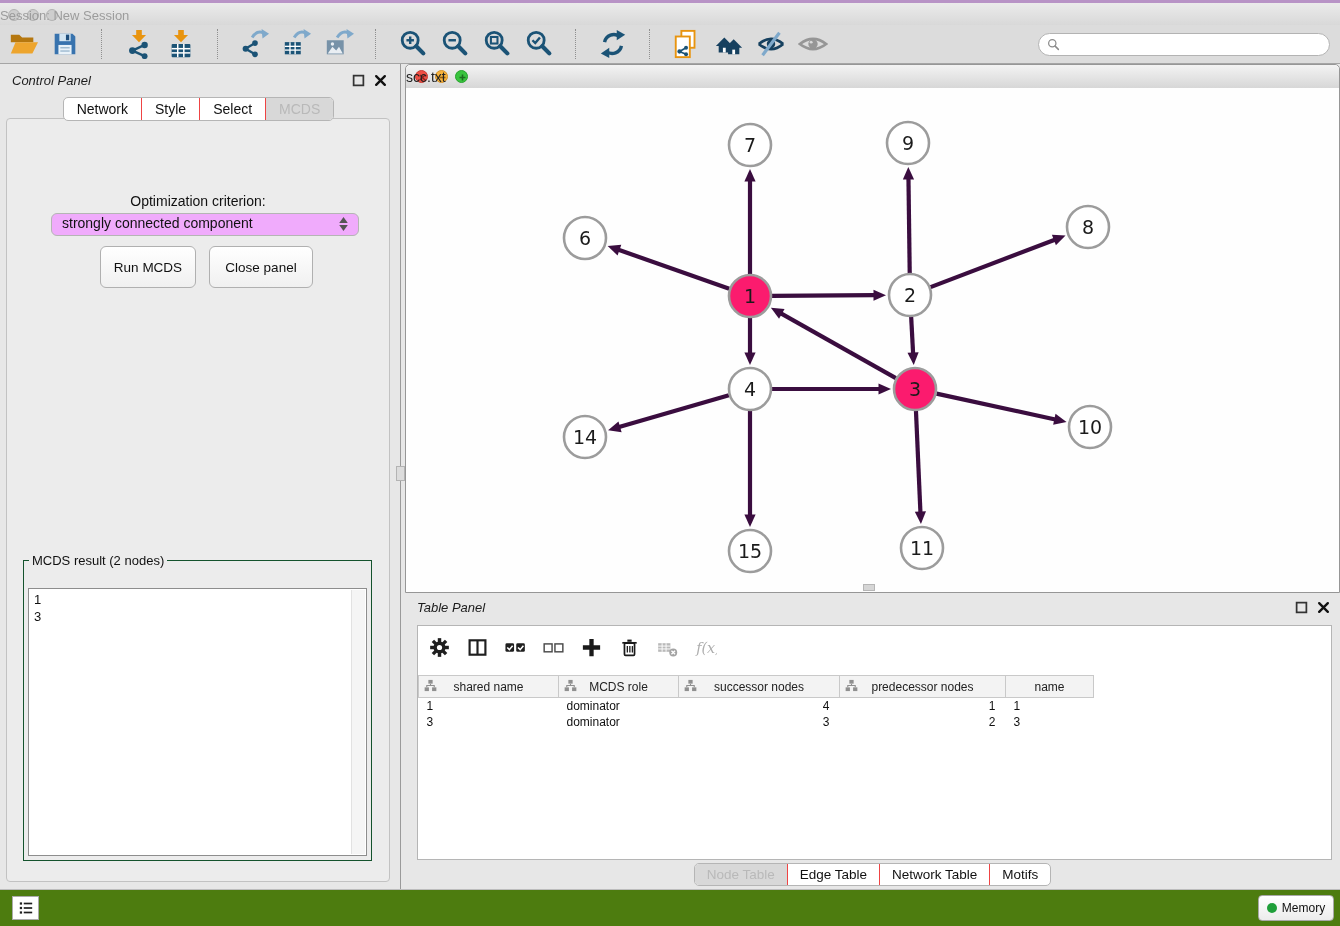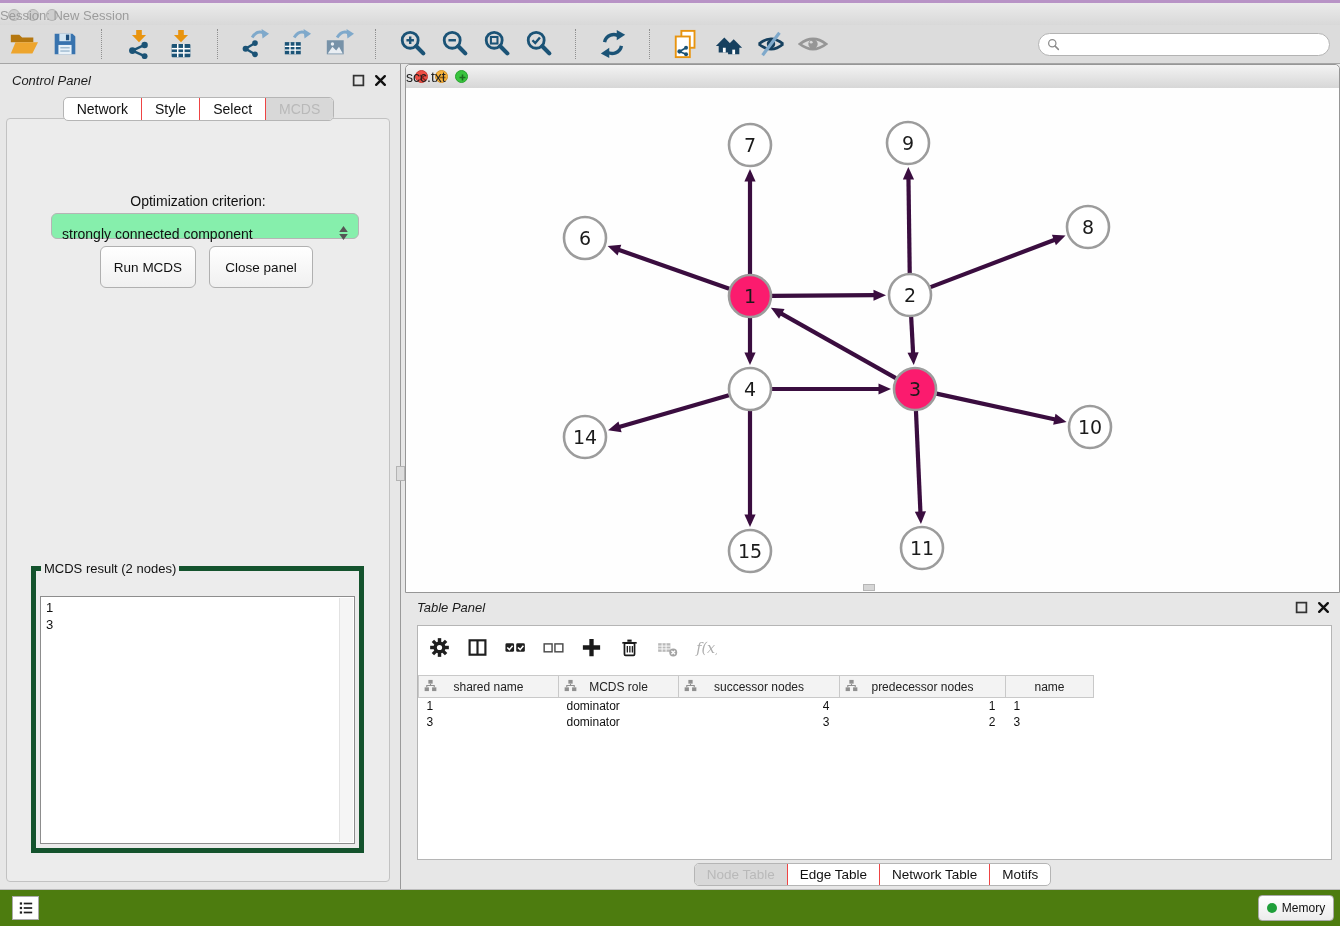--- a/index.html
+++ b/index.html
@@ -37,34 +37,34 @@
 
   .tabgroup{display:inline-flex;background:#fff;border:1px solid #b5b5b5;border-radius:5px;overflow:hidden;}
   .tab{padding:3px 13px;font-size:14px;color:#111;border-left:1px solid #ef4444;cursor:pointer;white-space:nowrap;}
   .tab:first-child{border-left:none;}
   .tab.active{background:#d8d8d8;color:#b9b9b9;}
   #cp-tabs{position:absolute;top:33px;left:0;right:0;text-align:center;z-index:3;}
 
   #cp-box{position:absolute;left:6px;right:7px;top:54px;bottom:8px;background:#ececec;
     border:1px solid #c2c2c2;border-radius:4px;}
   #opt-label{position:absolute;left:0;right:0;top:74px;text-align:center;font-size:14px;color:#111;}
-  #opt-select{position:absolute;left:44px;top:94px;width:308px;height:23px;background:#86efac;
+  #opt-select{position:absolute;left:44px;top:94px;width:308px;height:23px;background:#f0abfc;
     border:1px solid #b5b5b5;border-radius:6px;font-size:14px;color:#111;
-    display:flex;align-items:flex-start;padding:12px 10px;box-sizing:border-box;cursor:pointer;}
+    display:flex;align-items:flex-end;padding:4px 10px;box-sizing:border-box;cursor:pointer;}
   #opt-select .sel-text{flex:1;white-space:nowrap;overflow:hidden;}
   .spinner{display:flex;flex-direction:column;gap:2px;}
   .spinner svg{width:9px;height:6px;}
   .cp-btn{position:absolute;top:127px;height:42px;background:linear-gradient(#ffffff,#f0f0f0);
     border:1px solid #b0b0b0;border-radius:6px;font-size:13.5px;color:#111;
     display:flex;align-items:center;justify-content:center;cursor:pointer;box-sizing:border-box;}
   #btn-run{left:93px;width:96px;}
   #btn-close{left:202px;width:104px;}
 
   #result-fieldset{position:absolute;left:12px;right:13px;top:430px;bottom:16px;
-    border:5px solid #14532d;margin:12px;padding:3px;background:#ececec;}
+    border:1px solid #14532d;margin:4px;padding:3px;background:#ececec;}
   #result-fieldset legend{font-size:13px;color:#111;padding:0 3px;margin-left:2px;}
   #result-area{position:absolute;left:4px;right:4px;top:20px;bottom:4px;background:#fff;
     border:1px solid #8d8d8d;font-size:13px;line-height:17px;color:#111;padding:2px 5px;overflow:hidden;}
   #result-scroll{position:absolute;top:1px;bottom:1px;right:1px;width:13px;background:#f5f5f5;border-left:1px solid #e2e2e2;}
 
   
   #v-splitter{position:absolute;left:400px;top:64px;width:1px;height:826px;background:#9a9a9a;}
   #v-handle{position:absolute;left:396px;top:466px;width:9px;height:15px;background:#dcdcdc;border:1px solid #b3b3b3;box-sizing:border-box;cursor:col-resize;}
 
   

